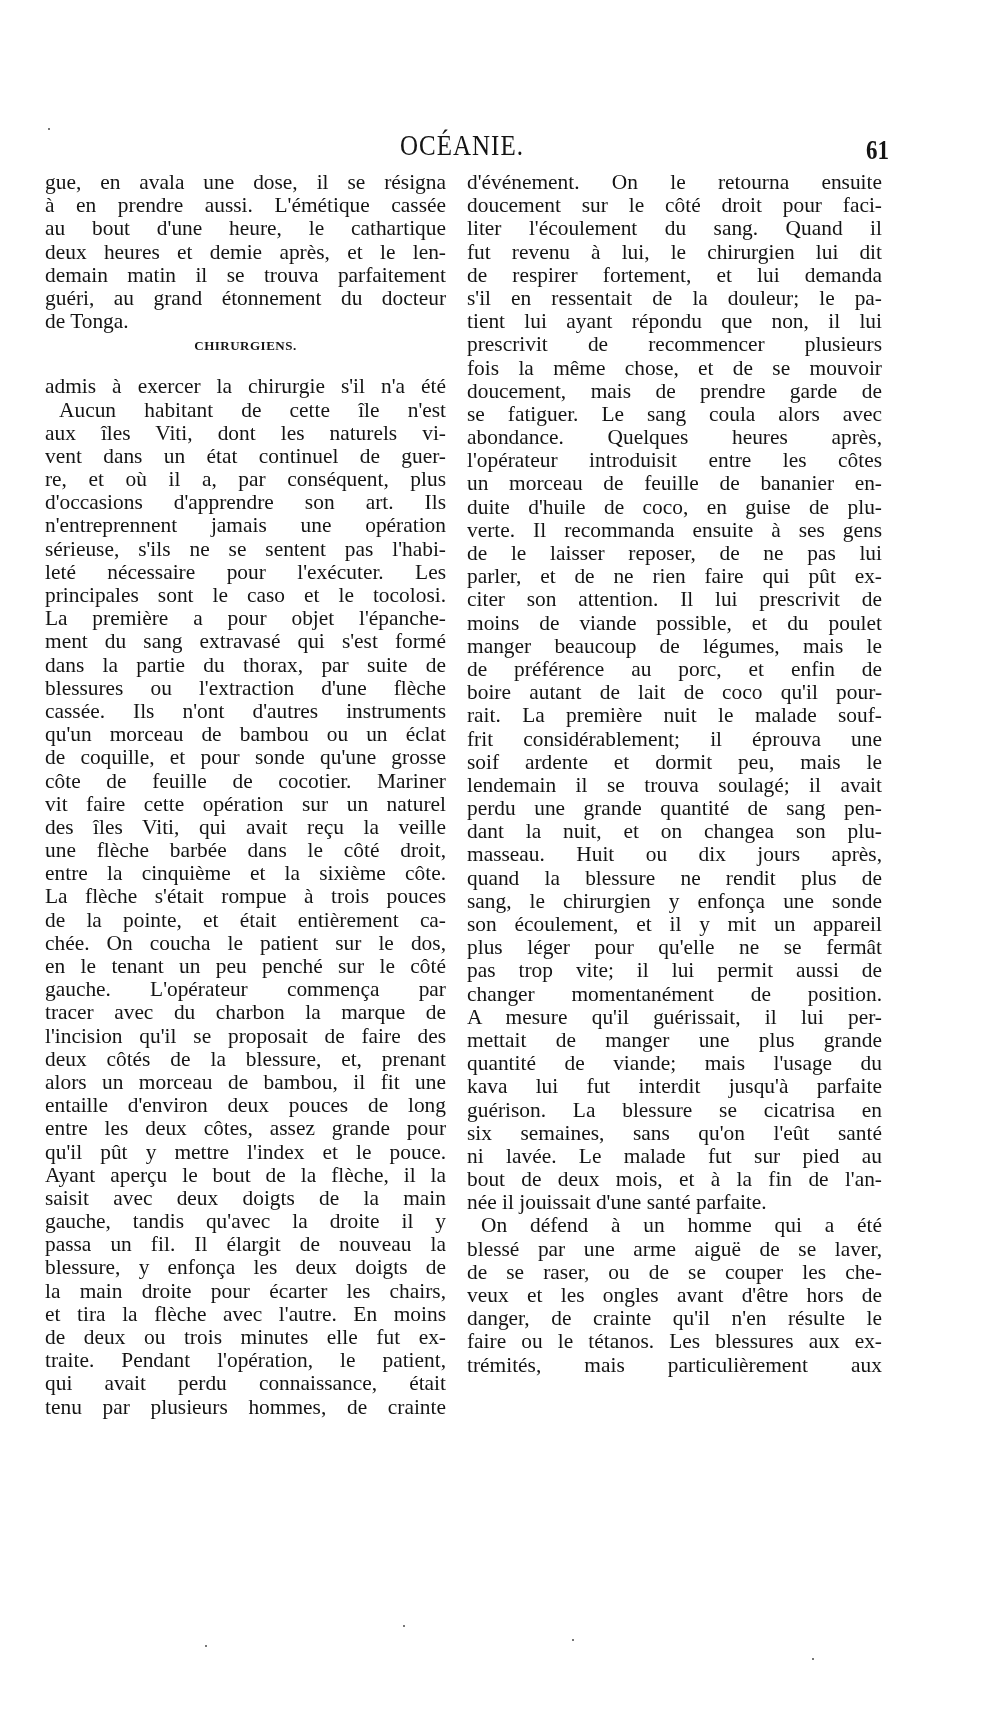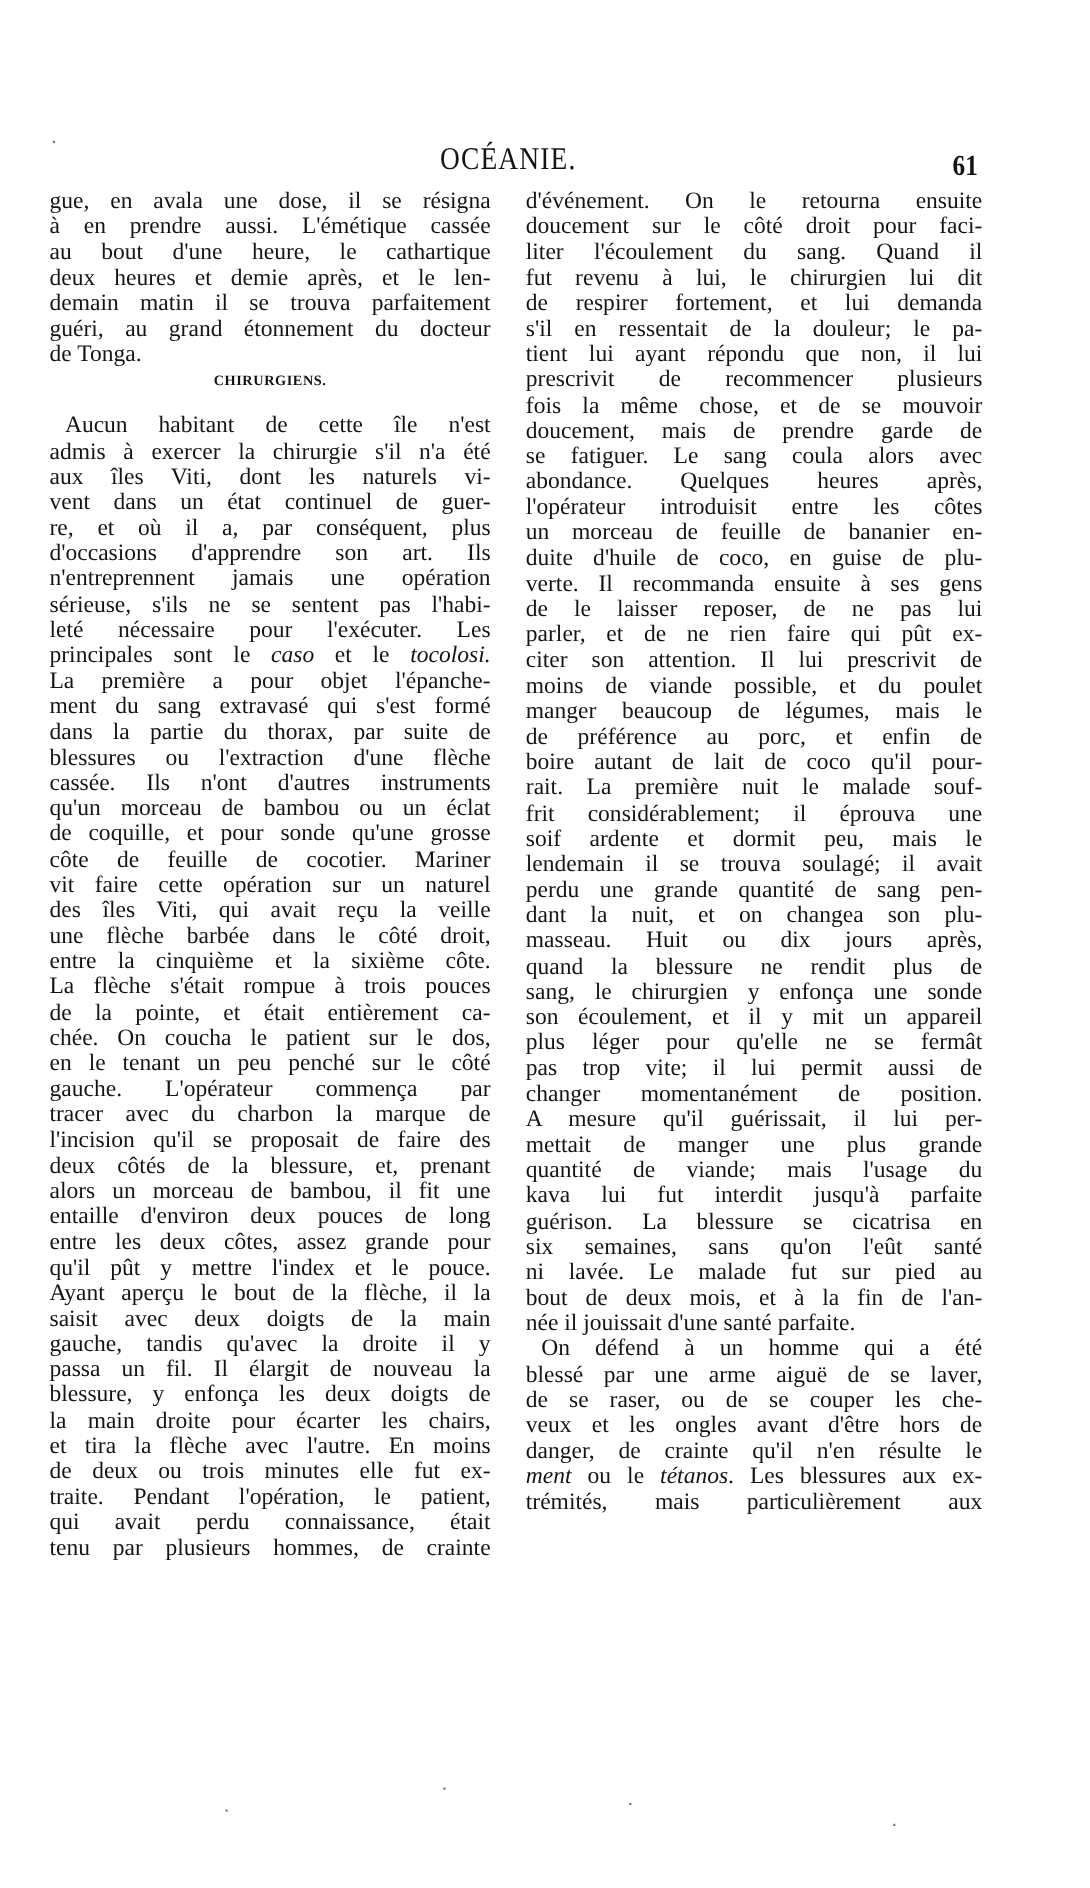--- a/index.html
+++ b/index.html
@@ -4,29 +4,29 @@
 <style>
   html, body { margin: 0; padding: 0; background: #ffffff; }
   body { width: 991px; height: 1716px; position: relative; overflow: hidden;
          font-family: "Liberation Serif", "DejaVu Serif", serif; color: #141414; }
   .page { position: absolute; left: 0; top: 0; width: 874px; height: 1716px; background: #fff; }
   .running-head { position: absolute; top: 132px; left: 400px; width: 120px; text-align: center;
                   font-size: 25px; letter-spacing: 1px; transform: scaleY(1.15); }
   .folio { position: absolute; top: 138px; left: 866px; font-size: 23px; font-weight: bold; transform: scaleY(1.15); }
   .col { position: absolute; top: 171px; }
   .col-left { left: 45px; width: 401px; }
-  .col-right { left: 478px; width: 415px; }
+  .col-right { left: 467px; width: 415px; }
   .line { display: block; height: 23.2px; line-height: 23.2px; font-size: 21.4px;
           text-align: justify; text-align-last: justify; white-space: nowrap; overflow: visible; }
   .line.last { text-align-last: left; }
   .line.indent { text-indent: 14px; }
   .line.heading { text-align: center; text-align-last: center; font-size: 13px; font-weight: bold;
                   letter-spacing: 0.5px; height: 28px; line-height: 26px; }
   .gap { display: block; height: 14px; }
-  .line span.it { font-style: italic; }
+  .line span.it { }
   .speck { position: absolute; width: 2px; height: 2px; background: #777; }
 </style>
 </head>
 <body>
 
 <div class="page">
 
   <div class="running-head">OCÉANIE.</div>
   <div class="folio">61</div>
 
@@ -35,22 +35,22 @@
     <span class="line">à en prendre aussi. L'émétique cassée</span>
     <span class="line">au bout d'une heure, le cathartique</span>
     <span class="line">deux heures et demie après, et le len-</span>
     <span class="line">demain matin il se trouva parfaitement</span>
     <span class="line">guéri, au grand étonnement du docteur</span>
     <span class="line last">de Tonga.</span>
 
     <span class="line heading">CHIRURGIENS.</span>
     <span class="gap"></span>
 
+    <span class="line">admis à exercer la chirurgie s'il n'a été</span>
     <span class="line indent">Aucun habitant de cette île n'est</span>
-    <span class="line">admis à exercer la chirurgie s'il n'a été</span>
     <span class="line">aux îles Viti, dont les naturels vi-</span>
     <span class="line">vent dans un état continuel de guer-</span>
     <span class="line">re, et où il a, par conséquent, plus</span>
     <span class="line">d'occasions d'apprendre son art. Ils</span>
     <span class="line">n'entreprennent jamais une opération</span>
     <span class="line">sérieuse, s'ils ne se sentent pas l'habi-</span>
     <span class="line">leté nécessaire pour l'exécuter. Les</span>
     <span class="line"><span>principales sont le </span><span class="it">caso</span><span> et le </span><span class="it">tocolosi.</span><span></span></span>
 
     <span class="line">La première a pour objet l'épanche-</span>
@@ -135,21 +135,21 @@
     <span class="line">six semaines, sans qu'on l'eût santé</span>
     <span class="line">ni lavée. Le malade fut sur pied au</span>
     <span class="line">bout de deux mois, et à la fin de l'an-</span>
     <span class="line last">née il jouissait d'une santé parfaite.</span>
 
     <span class="line indent">On défend à un homme qui a été</span>
     <span class="line">blessé par une arme aiguë de se laver,</span>
     <span class="line">de se raser, ou de se couper les che-</span>
     <span class="line">veux et les ongles avant d'être hors de</span>
     <span class="line">danger, de crainte qu'il n'en résulte le</span>
-    <span class="line"><span></span><span class="it">ment</span><span> ou le </span><span class="it">tétanos</span><span>. Les blessures aux ex-</span></span>
+    <span class="line"><span></span><span class="it">faire</span><span> ou le </span><span class="it">tétanos</span><span>. Les blessures aux ex-</span></span>
     <span class="line">trémités, mais particulièrement aux</span>
   </div>
 
   <div class="speck" style="left:48px;top:128px;"></div>
   <div class="speck" style="left:403px;top:1625px;"></div>
   <div class="speck" style="left:572px;top:1639px;"></div>
   <div class="speck" style="left:812px;top:1658px;"></div>
   <div class="speck" style="left:205px;top:1645px;"></div>
 </div>
 

